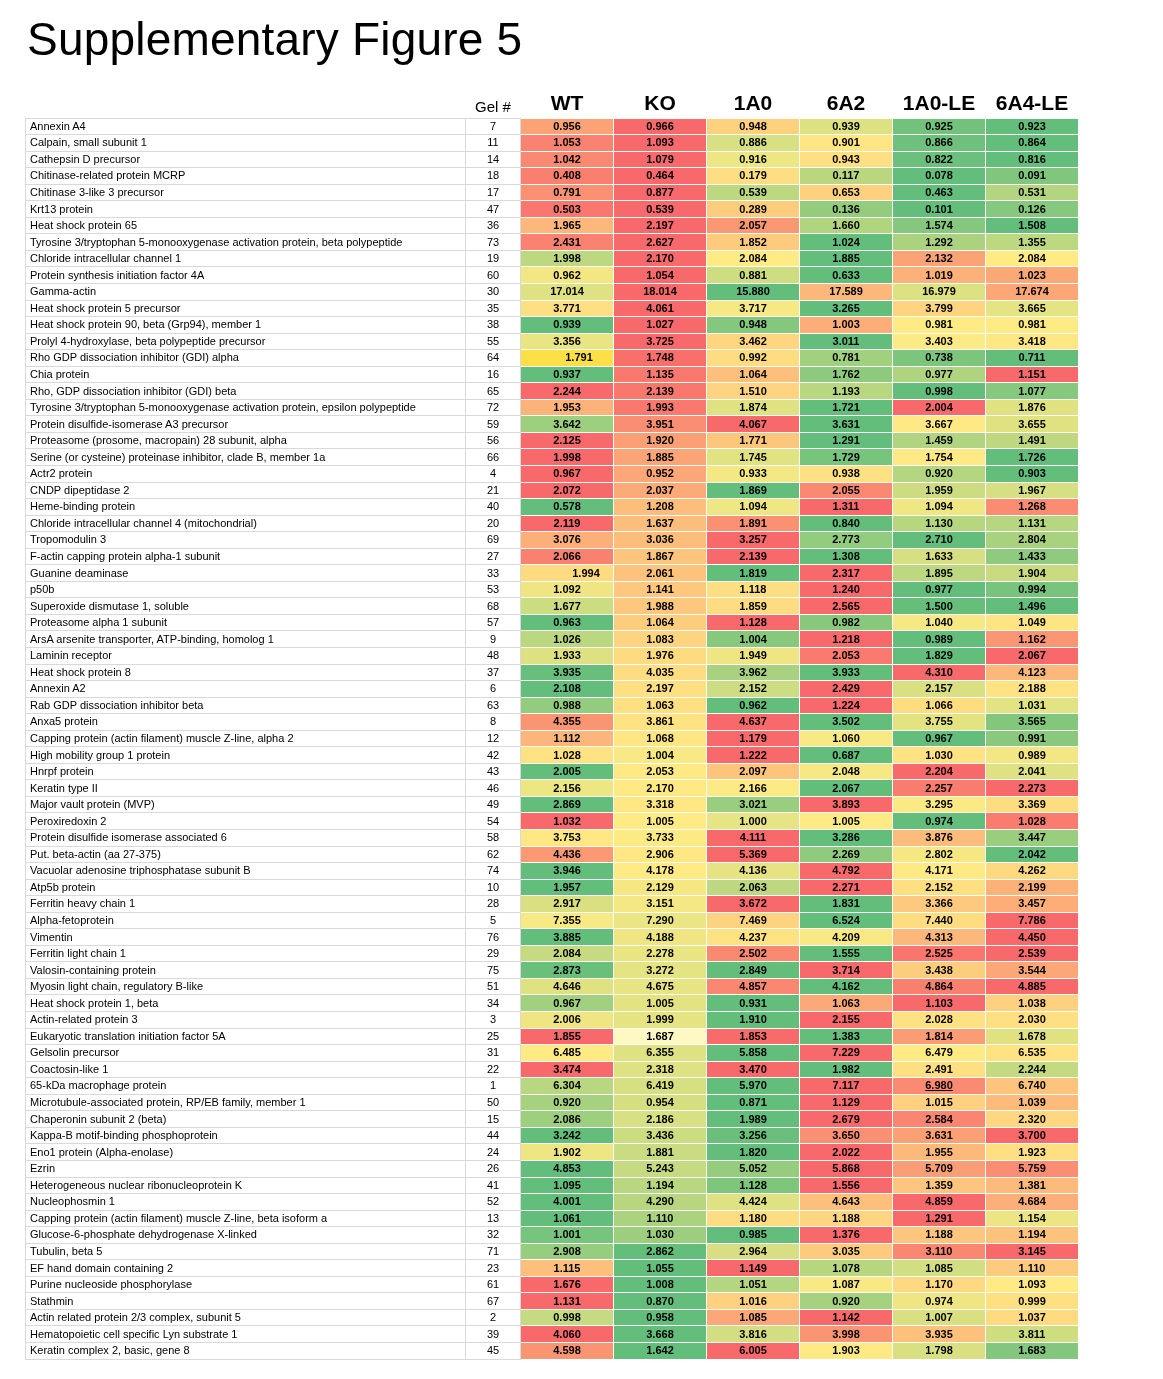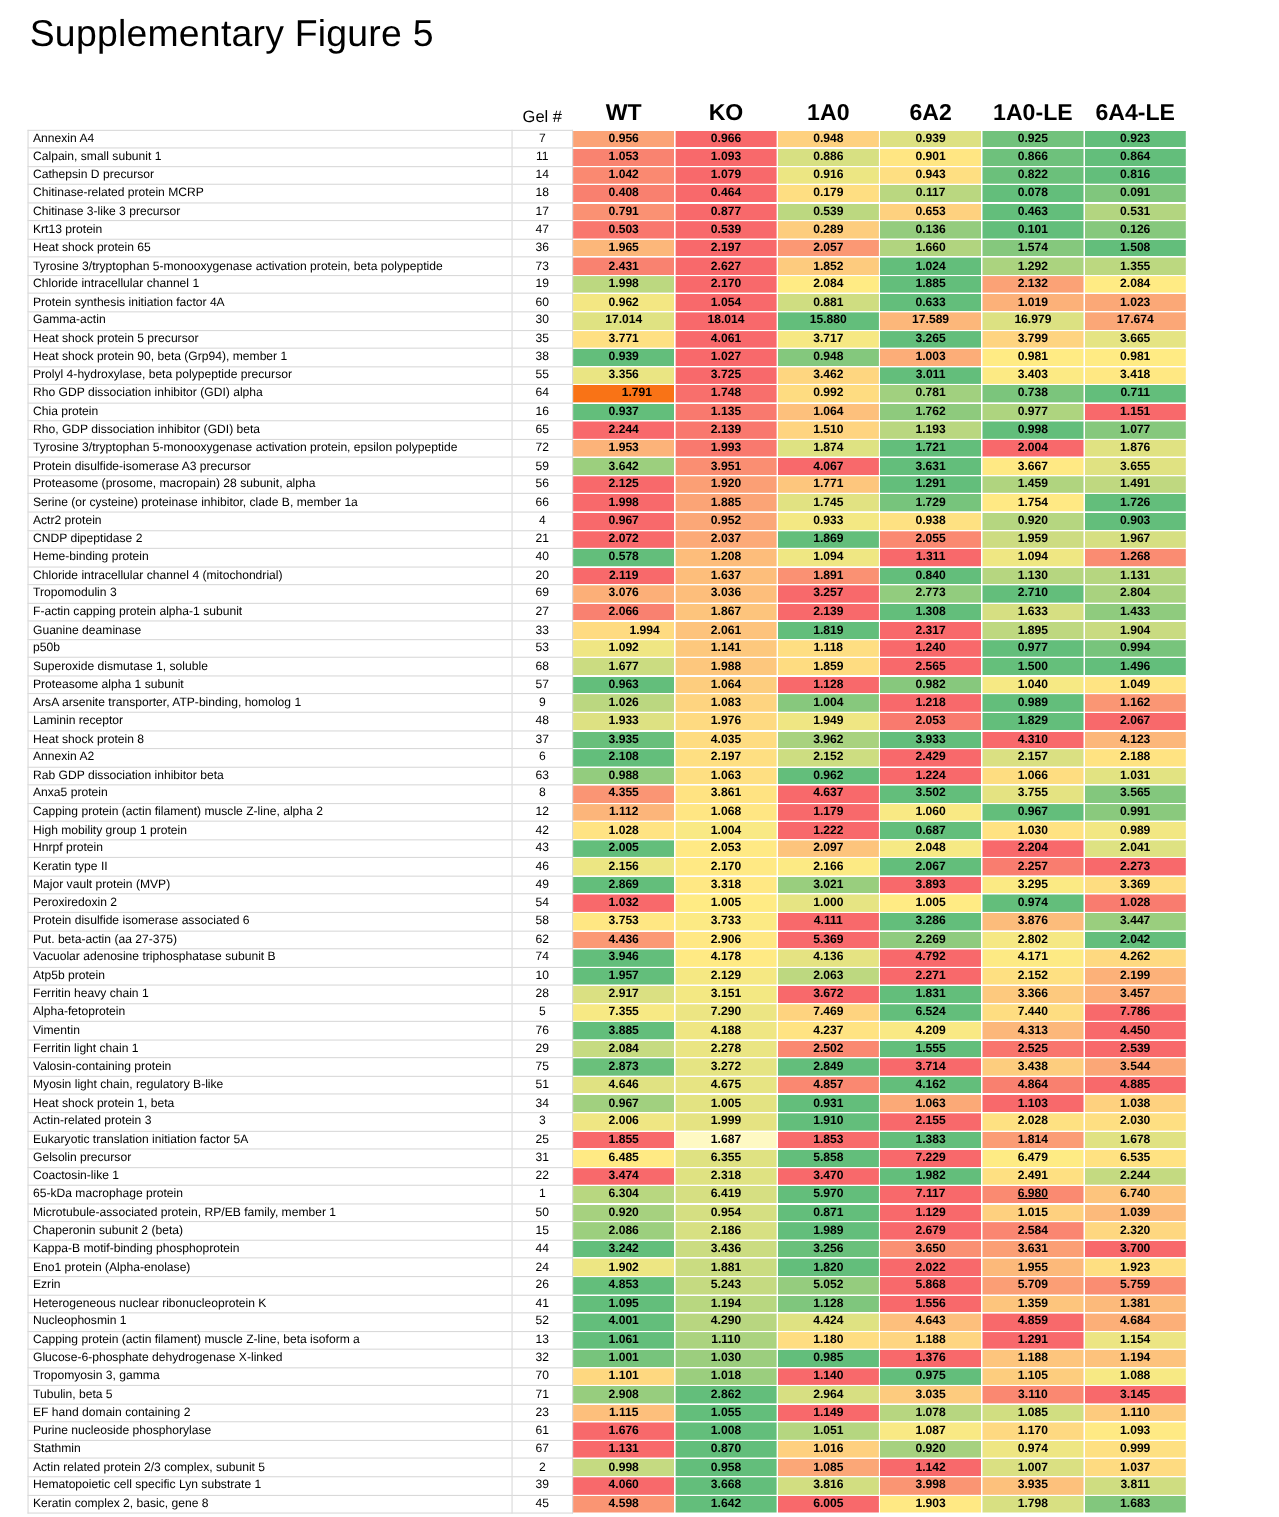--- a/index.html
+++ b/index.html
@@ -1,17 +1,17 @@
 <!DOCTYPE html>
 <html><head>
 <meta charset="utf-8">
 <style>
   html,body{margin:0;padding:0;background:#fff;}
   body{width:1163px;height:1379px;position:relative;font-family:"Liberation Sans",sans-serif;color:#000;}
-  .title{position:absolute;left:27px;top:12px;margin:0;font-size:34px;font-weight:400;letter-spacing:0.2px;}
+  .title{position:absolute;left:27px;top:12px;margin:0;font-size:46px;font-weight:400;letter-spacing:0.2px;}
   .tablewrap{position:absolute;left:25px;top:85px;}
   table{border-collapse:collapse;table-layout:fixed;width:1053px;}
   thead tr{height:33px;}
   th{vertical-align:bottom;padding:0 0 3px 0;font-weight:400;}
   th.gel-h{font-size:15px;text-align:center;}
   th.col-h{font-size:21px;font-weight:700;text-align:center;}
   tbody tr{height:16.56px;}
   td{padding:0;font-size:11px;line-height:1;overflow:hidden;white-space:nowrap;vertical-align:middle;}
   td.name{border:1px solid #d9d9d9;padding-left:4px;text-align:left;}
   td.gel{border:1px solid #d9d9d9;text-align:center;}
@@ -183,21 +183,21 @@
           <td class="val" style="background-color: rgb(234, 229, 131);">3.356</td>
           <td class="val" style="background-color: rgb(248, 105, 107);">3.725</td>
           <td class="val" style="background-color: rgb(254, 214, 128);">3.462</td>
           <td class="val" style="background-color: rgb(99, 190, 123);">3.011</td>
           <td class="val" style="background-color: rgb(252, 234, 132);">3.403</td>
           <td class="val" style="background-color: rgb(255, 232, 131);">3.418</td>
         </tr>
         <tr>
           <td class="name">Rho GDP dissociation inhibitor (GDI) alpha</td>
           <td class="gel">64</td>
-          <td class="val" style="background-color: #f97316; padding-left: 24px;">1.791</td>
+          <td class="val" style="background-color: #fde047; padding-left: 24px;">1.791</td>
           <td class="val" style="background-color: rgb(248, 111, 108);">1.748</td>
           <td class="val" style="background-color: rgb(254, 220, 129);">0.992</td>
           <td class="val" style="background-color: rgb(161, 208, 127);">0.781</td>
           <td class="val" style="background-color: rgb(123, 197, 124);">0.738</td>
           <td class="val" style="background-color: rgb(99, 190, 123);">0.711</td>
         </tr>
         <tr>
           <td class="name">Chia protein</td>
           <td class="gel">16</td>
           <td class="val" style="background-color: rgb(99, 190, 123);">0.937</td>
@@ -721,30 +721,20 @@
           <td class="name">Glucose-6-phosphate dehydrogenase X-linked</td>
           <td class="gel">32</td>
           <td class="val" style="background-color: rgb(119, 196, 124);">1.001</td>
           <td class="val" style="background-color: rgb(156, 206, 126);">1.030</td>
           <td class="val" style="background-color: rgb(99, 190, 123);">0.985</td>
           <td class="val" style="background-color: rgb(248, 105, 107);">1.376</td>
           <td class="val" style="background-color: rgb(253, 197, 125);">1.188</td>
           <td class="val" style="background-color: rgb(253, 194, 124);">1.194</td>
         </tr>
         <tr>
-          <td class="name">Tropomyosin 3, gamma</td>
-          <td class="gel">70</td>
-          <td class="val" style="background-color: rgb(254, 216, 128);">1.101</td>
-          <td class="val" style="background-color: rgb(155, 206, 126);">1.018</td>
-          <td class="val" style="background-color: rgb(248, 105, 107);">1.140</td>
-          <td class="val" style="background-color: rgb(99, 190, 123);">0.975</td>
-          <td class="val" style="background-color: rgb(253, 205, 126);">1.105</td>
-          <td class="val" style="background-color: rgb(247, 233, 132);">1.088</td>
-        </tr>
-        <tr>
           <td class="name">Tubulin, beta 5</td>
           <td class="gel">71</td>
           <td class="val" style="background-color: rgb(151, 205, 126);">2.908</td>
           <td class="val" style="background-color: rgb(99, 190, 123);">2.862</td>
           <td class="val" style="background-color: rgb(215, 223, 130);">2.964</td>
           <td class="val" style="background-color: rgb(253, 203, 126);">3.035</td>
           <td class="val" style="background-color: rgb(250, 136, 113);">3.110</td>
           <td class="val" style="background-color: rgb(248, 105, 107);">3.145</td>
         </tr>
         <tr>

